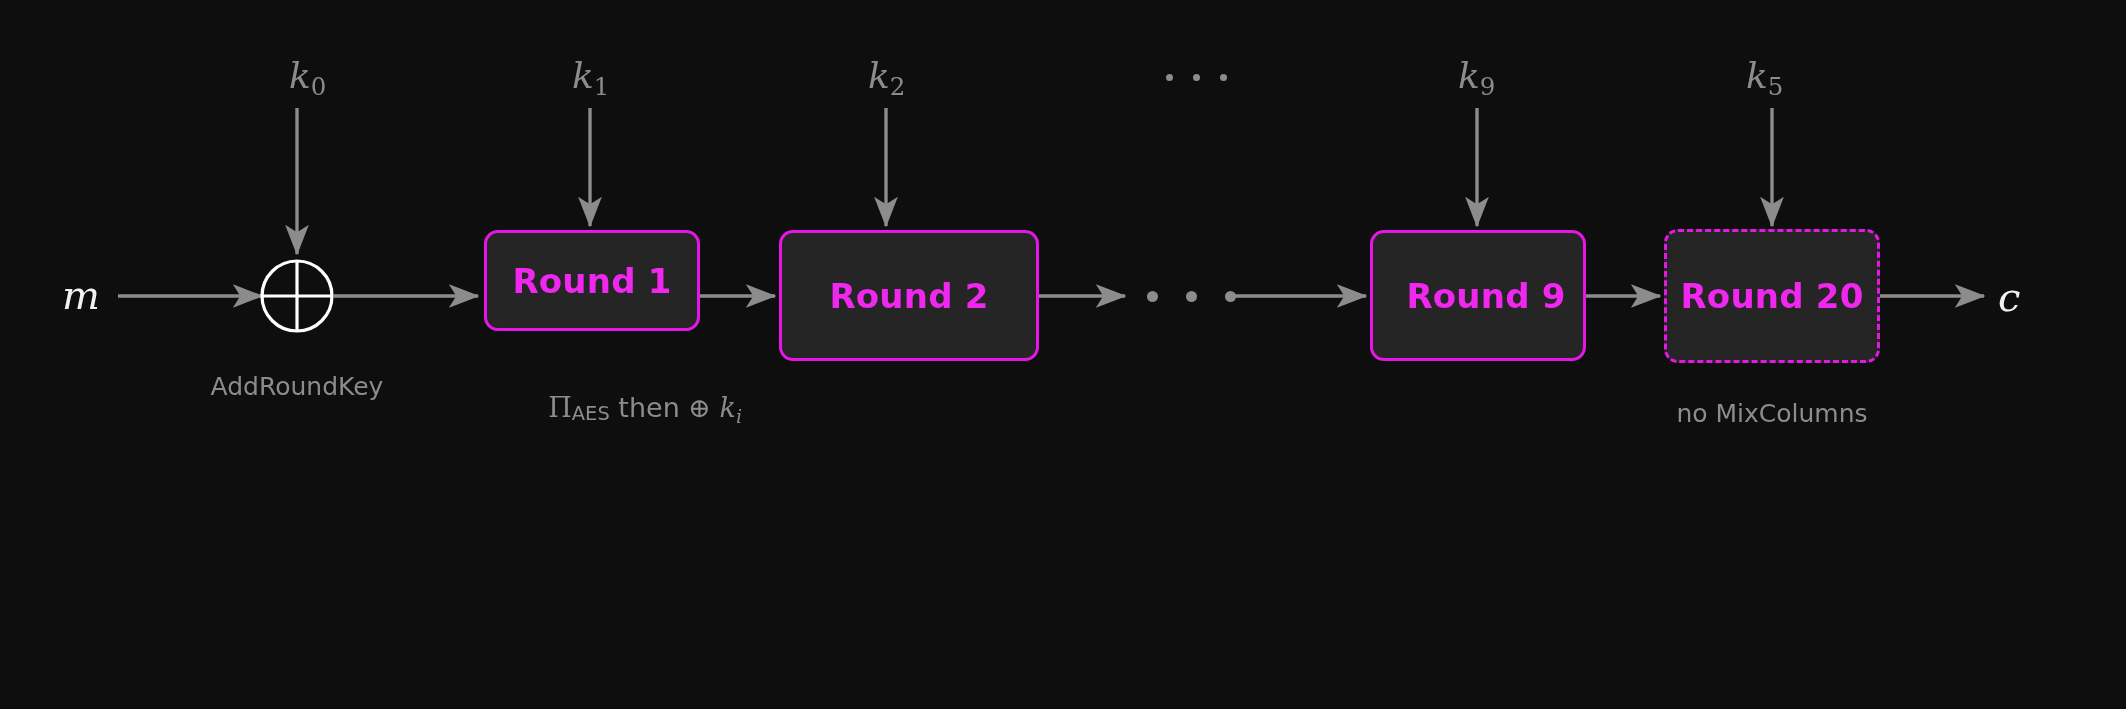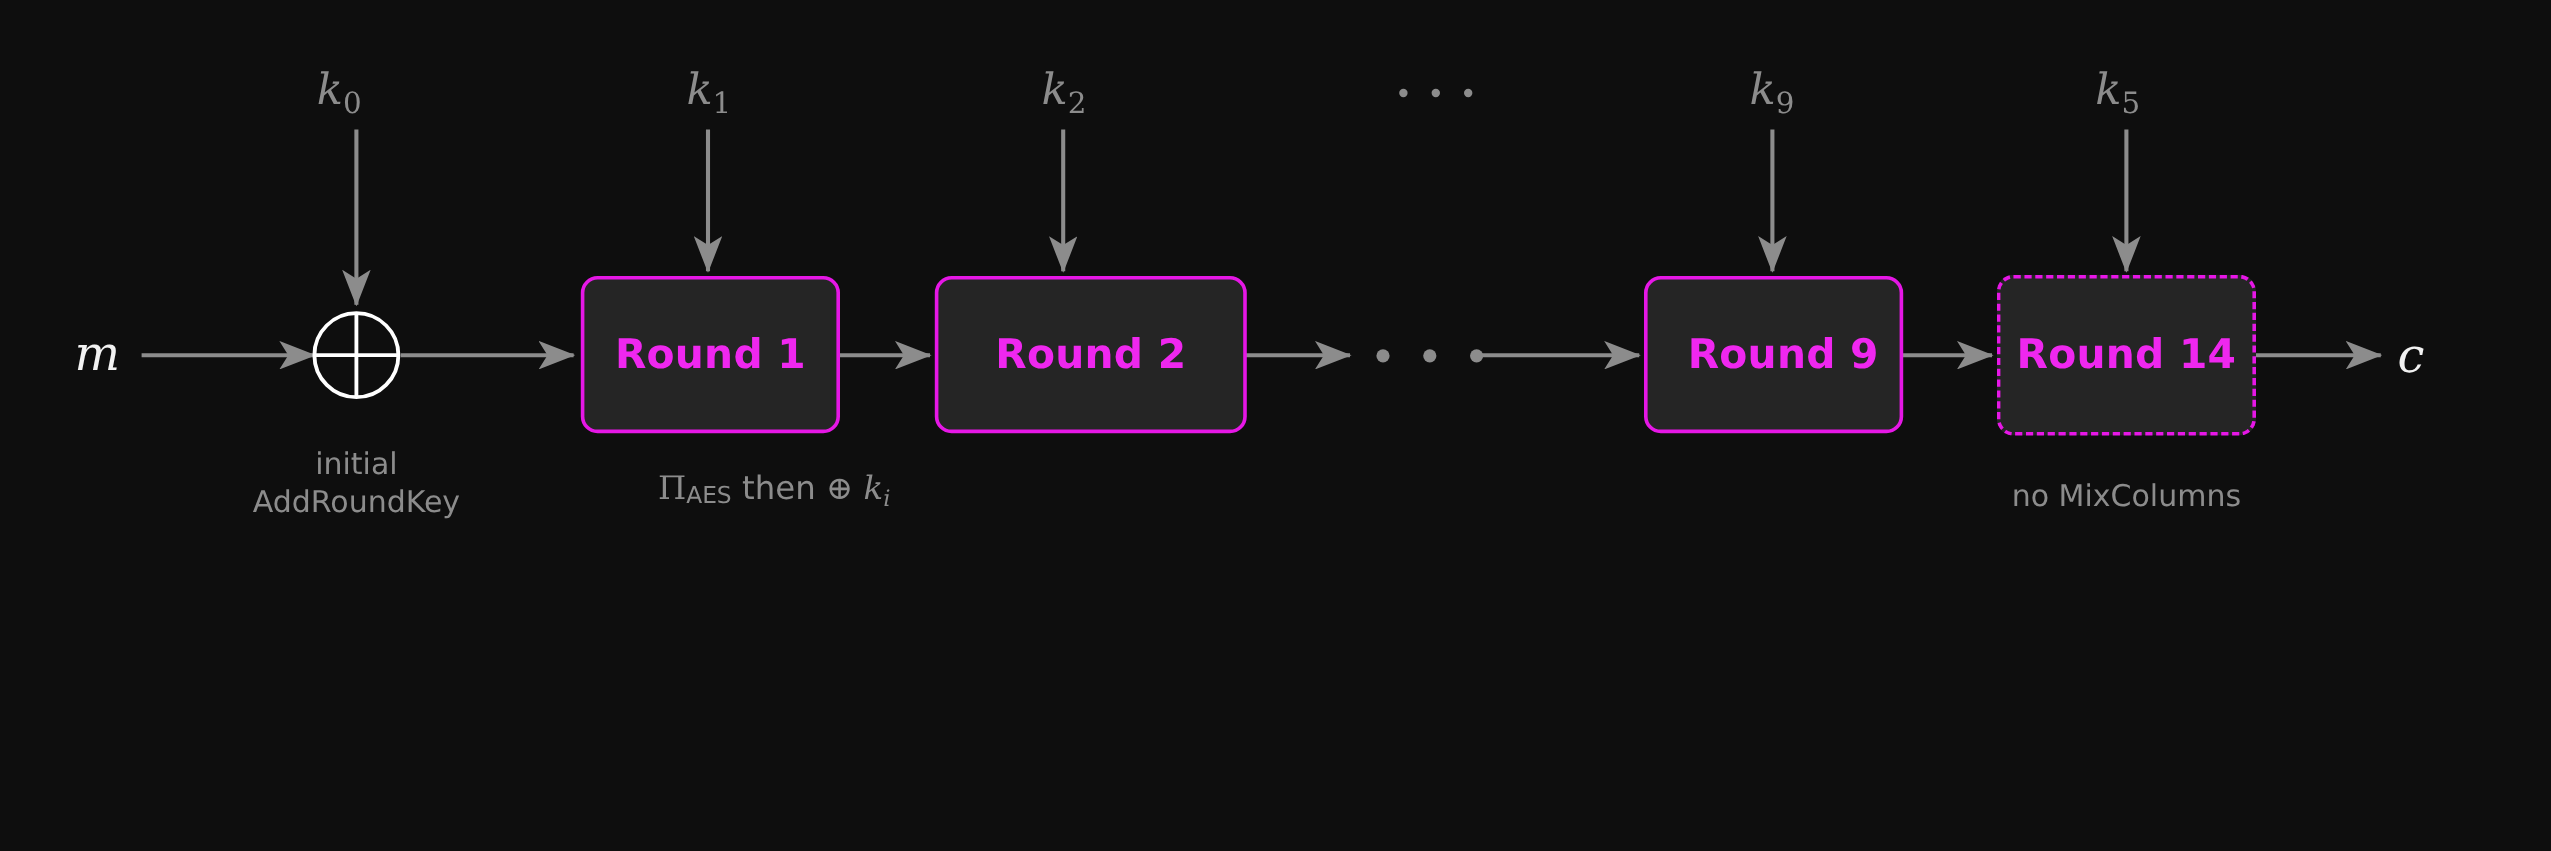--- a/index.html
+++ b/index.html
@@ -171,21 +171,21 @@
       <circle cx="297" cy="296" r="35"></circle>
       <line x1="262" y1="296" x2="332" y2="296"></line>
       <line x1="297" y1="261" x2="297" y2="331"></line>
     </g>
   </svg>
 
   <div class="math io-label" style="left:62px; top:275px;">m</div>
 
   <div class="math io-label" style="left:1998px; top:277px;">c</div>
 
-  <div class="math key-label" style="left:264px; top:58px;">
+  <div class="math key-label" style="left:289px; top:58px;">
     <span>k</span><span class="sub">0</span>
   </div>
 
   <div class="math key-label" style="left:572px; top:58px;">
     <span>k</span><span class="sub">1</span>
   </div>
 
   <div class="math key-label" style="left:868px; top:58px;">
     <span>k</span><span class="sub">2</span>
   </div>
@@ -203,38 +203,37 @@
       <i></i>
       <i></i>
   </div>
 
   <div class="dots big" style="left:1147px; top:291px;">
     <i></i>
       <i></i>
       <i></i>
   </div>
 
-  <div class="round-box solid" style="left:484px; top:230px; width:216px; height:131px;">
+  <div class="round-box solid" style="left:484px; top:230px; width:216px; height:101px;">
     <span class="round-label">Round 1</span>
   </div>
 
   <div class="round-box solid" style="left:779px; top:230px; width:260px; height:131px;">
     <span class="round-label">Round 2</span>
   </div>
 
   <div class="round-box solid" style="left:1370px; top:230px; width:216px; height:131px;padding-left:16px;">
     <span class="round-label">Round 9</span>
   </div>
 
   <div class="round-box dashed" style="left:1664px; top:229px; width:216px; height:134px;">
-    <span class="round-label">Round 14</span>
+    <span class="round-label">Round 20</span>
   </div>
 
   <div class="caption" style="left:147px; top:371px; width:300px;">
-    <div>initial</div>
     <div>AddRoundKey</div>
   </div>
 
   <div class="caption-formula" style="left:442px; top:392px; width:300px;">
     <span class="up">Π</span><span class="smallcap">AES</span>
     <span class="sans">then</span>
     <span class="up">⊕</span>
     <span class="it">k</span><span class="sub">i</span>
   </div>
 

